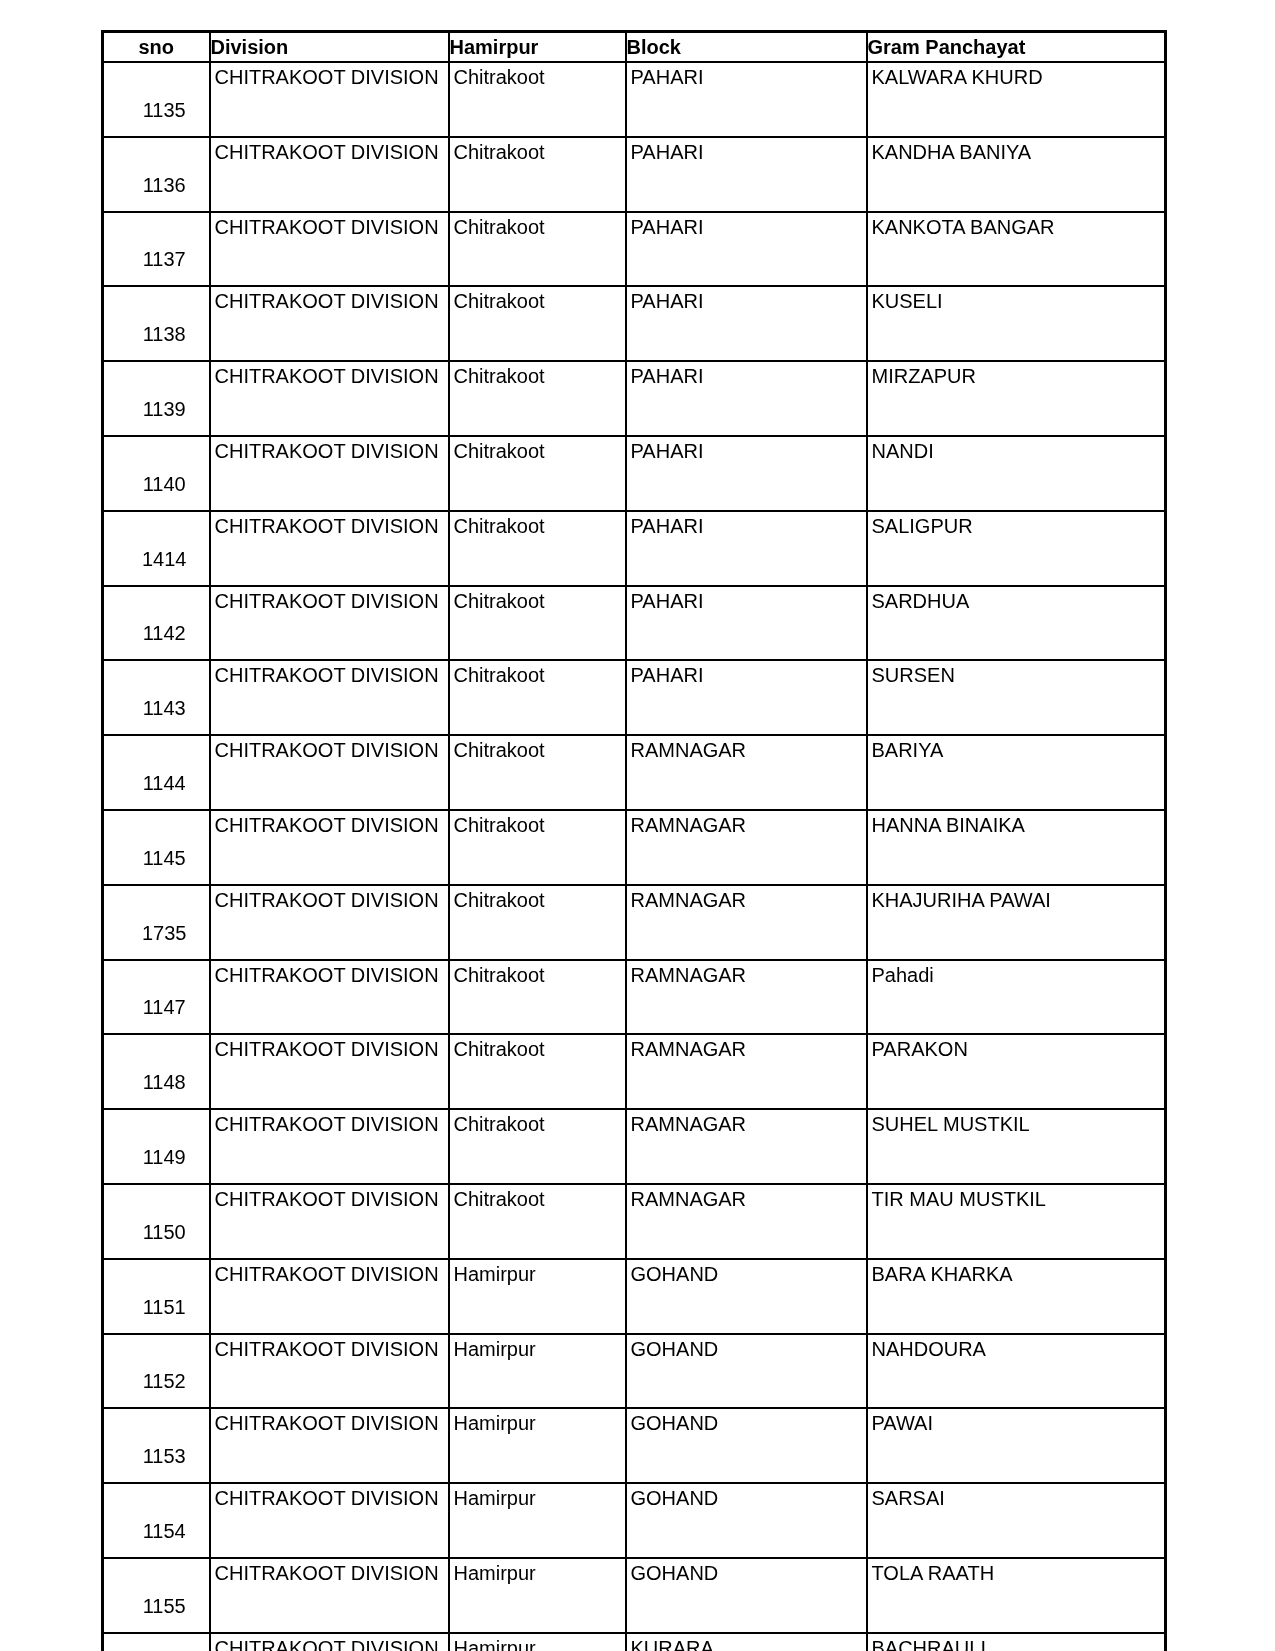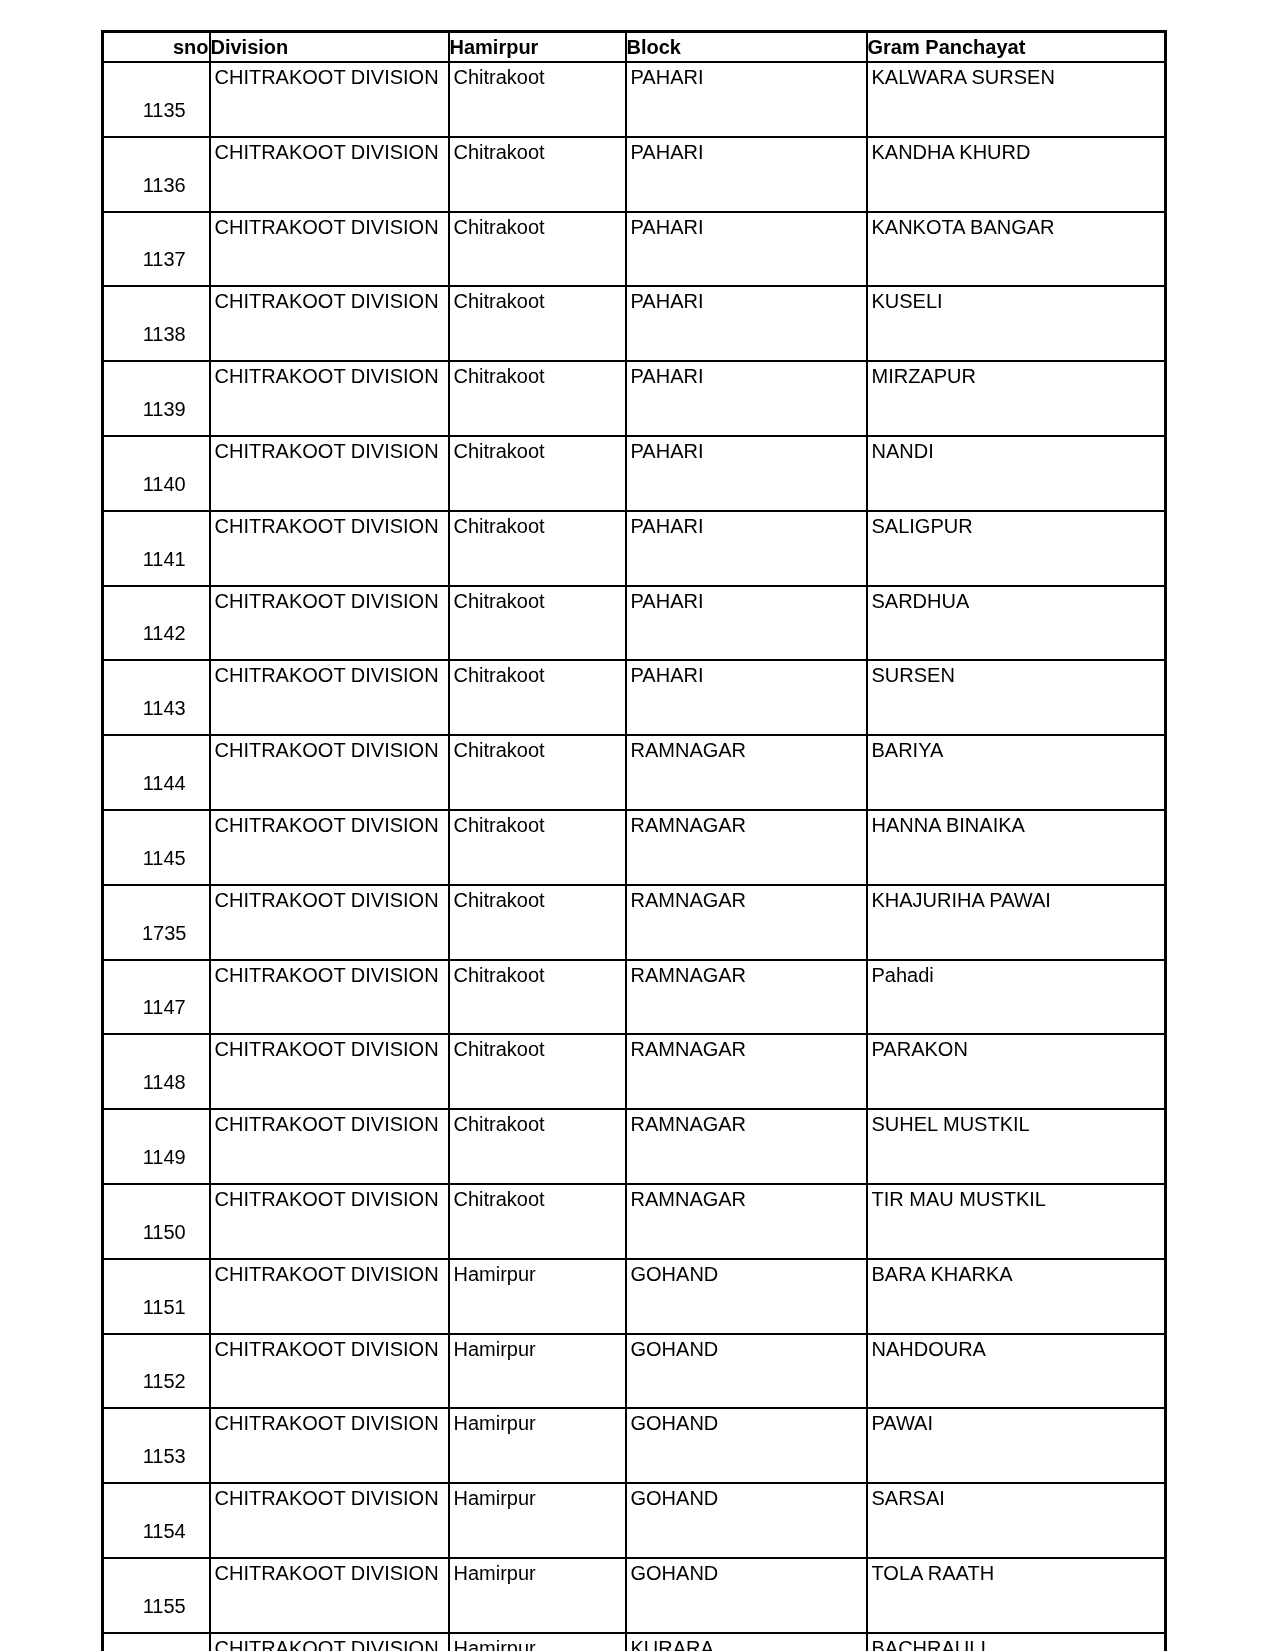--- a/index.html
+++ b/index.html
@@ -1,21 +1,21 @@
 <!DOCTYPE html>
 <html><head>
 <meta charset="utf-8">
 <style>
   html, body { margin: 0; padding: 0; background: #ffffff; }
   body { width: 1275px; height: 1651px; position: relative; font-family: "Liberation Sans", sans-serif; color: #000; }
   .sheet { position: absolute; left: 101px; top: 30px; width: 1063px; }
   table { border-collapse: collapse; width: 1063px; table-layout: fixed; }
   th, td { border: 2px solid #000; padding: 0; vertical-align: top; }
   th { height: 28px; font-weight: bold; font-size: 20px; text-align: left; padding-left: 0; line-height: 28px; }
-  th.sno { text-align: right; padding-left: 0; }
+  th.sno { text-align: center; padding-left: 0; }
   td { height: 58.8px; font-size: 20px; line-height: 24px; padding-left: 4px; padding-top: 2px; }
   td.sno { text-align: center; vertical-align: bottom; padding-left: 16px; padding-bottom: 14px; padding-top: 0; }
   col.c1 { width: 107px; }
   col.c2 { width: 239px; }
   col.c3 { width: 177px; }
   col.c4 { width: 241px; }
   col.c5 { width: 299px; }
   table { border: 3px solid #000; }
 </style>
 </head>
@@ -38,28 +38,28 @@
         <th>Block</th>
         <th>Gram Panchayat</th>
       </tr>
     </thead>
     <tbody id="rows">
         <tr>
           <td class="sno">1135</td>
           <td>CHITRAKOOT DIVISION</td>
           <td>Chitrakoot</td>
           <td>PAHARI</td>
-          <td>KALWARA SURSEN</td>
+          <td>KALWARA KHURD</td>
         </tr>
         <tr>
           <td class="sno">1136</td>
           <td>CHITRAKOOT DIVISION</td>
           <td>Chitrakoot</td>
           <td>PAHARI</td>
-          <td>KANDHA KHURD</td>
+          <td>KANDHA BANIYA</td>
         </tr>
         <tr>
           <td class="sno">1137</td>
           <td>CHITRAKOOT DIVISION</td>
           <td>Chitrakoot</td>
           <td>PAHARI</td>
           <td>KANKOTA BANGAR</td>
         </tr>
         <tr>
           <td class="sno">1138</td>
@@ -76,21 +76,21 @@
           <td>MIRZAPUR</td>
         </tr>
         <tr>
           <td class="sno">1140</td>
           <td>CHITRAKOOT DIVISION</td>
           <td>Chitrakoot</td>
           <td>PAHARI</td>
           <td>NANDI</td>
         </tr>
         <tr>
-          <td class="sno">1141</td>
+          <td class="sno">1414</td>
           <td>CHITRAKOOT DIVISION</td>
           <td>Chitrakoot</td>
           <td>PAHARI</td>
           <td>SALIGPUR</td>
         </tr>
         <tr>
           <td class="sno">1142</td>
           <td>CHITRAKOOT DIVISION</td>
           <td>Chitrakoot</td>
           <td>PAHARI</td>

